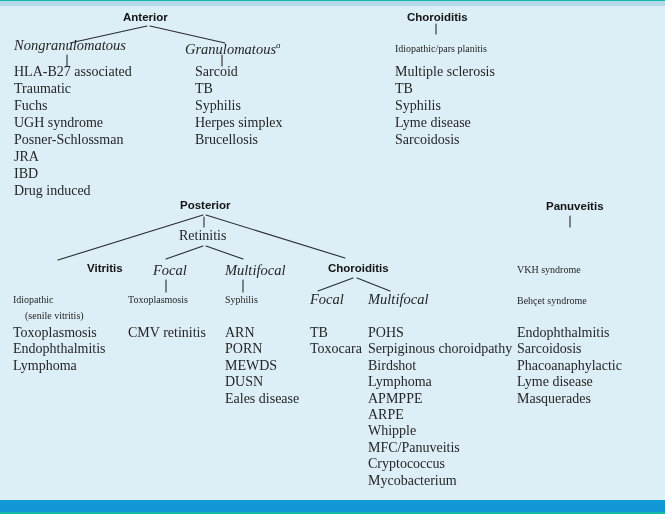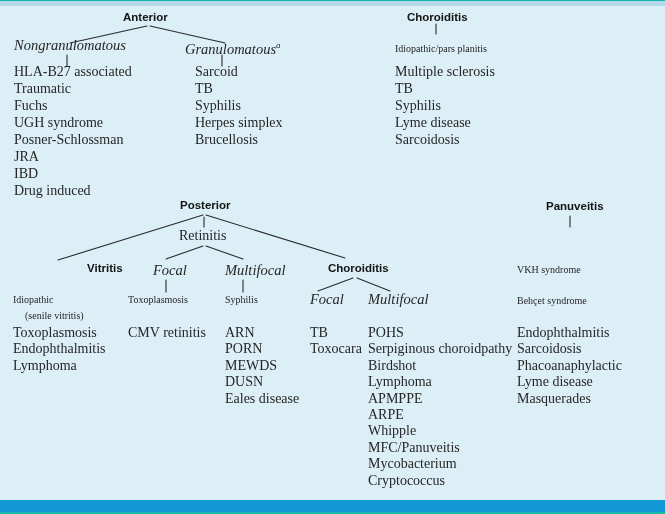--- a/index.html
+++ b/index.html
@@ -156,22 +156,22 @@
     </div>
   <div class="list lh165" style="left:368px; top:325px;">
       <div class="li">POHS</div>
       <div class="li">Serpiginous choroidpathy</div>
       <div class="li">Birdshot</div>
       <div class="li">Lymphoma</div>
       <div class="li">APMPPE</div>
       <div class="li">ARPE</div>
       <div class="li">Whipple</div>
       <div class="li">MFC/Panuveitis</div>
+      <div class="li">Cryptococcus</div>
       <div class="li">Mycobacterium</div>
-      <div class="li">Cryptococcus</div>
     </div>
 
   <div class="bh" style="left:546px; top:200px;">Panuveitis</div>
   <div class="si" style="left:517px; top:262px;">VKH syndrome</div>
   <div class="si" style="left:517px; top:293px;">Behçet syndrome</div>
   <div class="list lh165" style="left:517px; top:325px;">
       <div class="li">Endophthalmitis</div>
       <div class="li">Sarcoidosis</div>
       <div class="li">Phacoanaphylactic</div>
       <div class="li">Lyme disease</div>

